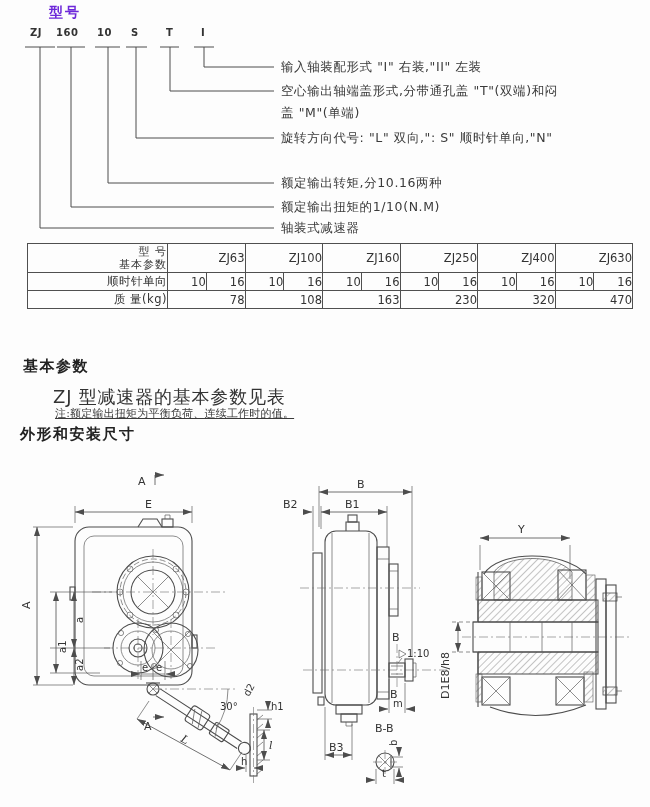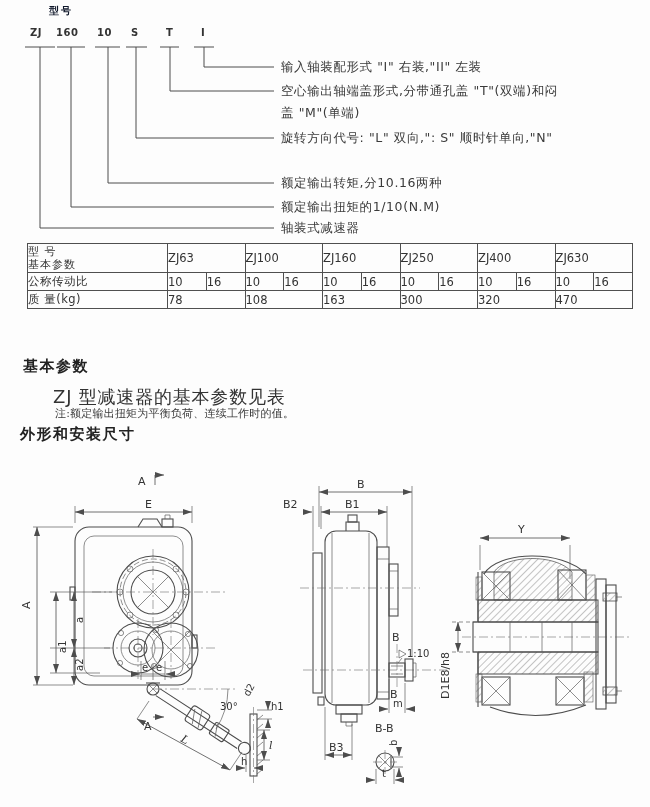--- a/index.html
+++ b/index.html
@@ -1,26 +1,26 @@
 <!DOCTYPE html>
 <html><head>
 <meta charset="utf-8">
 <style>
   html,body{margin:0;padding:0;background:#e8e8e8;}
   .page{position:relative;width:650px;height:807px;background:#fdfdfd;margin:0 auto;
         font-family:"DejaVu Sans",sans-serif;color:#3a3a3a;overflow:hidden;}
   .abs{position:absolute;}
-  .model-title{font-size:10px;font-weight:bold;color:#0f172a;letter-spacing:2px;}
+  .model-title{font-size:14px;font-weight:bold;color:#6d28d9;letter-spacing:2px;}
   .code-part{font-size:10px;font-weight:600;color:#333;letter-spacing:0.5px;}
   .callout{font-size:12.5px;line-height:22px;letter-spacing:0.6px;white-space:nowrap;color:#3a3a3a;}
   .sec-title{font-size:15px;font-weight:bold;color:#222;letter-spacing:1.5px;}
   .body-text{font-size:18px;letter-spacing:0.8px;color:#333;}
-  .note-text{font-size:11px;letter-spacing:0.2px;color:#3a3a3a;}
+  .note-text{font-size:11px;letter-spacing:0.2px;color:#3a3a3a;text-decoration:underline;}
   table.params{border-collapse:collapse;table-layout:fixed;border:1.5px solid #4a4a4a;}
-  table.params td{border:1px solid #4f4f4f;text-align:left;vertical-align:middle;
+  table.params td{border:1px solid #4f4f4f;text-align:right;vertical-align:middle;
         padding:0;font-size:11.5px;color:#333;overflow:hidden;white-space:nowrap;}
   td.rowlabel{font-size:11px;letter-spacing:0.5px;}
   .corner-top,.corner-bottom{font-size:11px;line-height:13px;letter-spacing:1px;}
   svg text{font-family:"DejaVu Sans",sans-serif;}
   .tx{font-size:11px;fill:#333;}
   .txs{font-size:10px;}
   .txi{font-style:italic;font-family:"DejaVu Serif",serif;}
   .ln{stroke:#4d4d4d;stroke-width:1.1;fill:none;}
   .tn{stroke:#5d5d5d;stroke-width:0.7;fill:none;}
   .cl{stroke:#6e6e6e;stroke-width:0.6;fill:none;stroke-dasharray:9 3 2 3;}
@@ -94,40 +94,40 @@
           <div class="corner-bottom">基本参数</div>
         </td>
         <td colspan="2">ZJ63</td>
         <td colspan="2">ZJ100</td>
         <td colspan="2">ZJ160</td>
         <td colspan="2">ZJ250</td>
         <td colspan="2">ZJ400</td>
         <td colspan="2">ZJ630</td>
       </tr>
       <tr style="height:18px">
-        <td class="rowlabel">公称传动比</td>
+        <td class="rowlabel">顺时针单向</td>
         <td>10</td>
         <td>16</td>
         <td>10</td>
         <td>16</td>
         <td>10</td>
         <td>16</td>
         <td>10</td>
         <td>16</td>
         <td>10</td>
         <td>16</td>
         <td>10</td>
         <td>16</td>
       </tr>
       <tr style="height:18px">
         <td class="rowlabel">质  量(kg)</td>
         <td colspan="2">78</td>
         <td colspan="2">108</td>
         <td colspan="2">163</td>
-        <td colspan="2">300</td>
+        <td colspan="2">230</td>
         <td colspan="2">320</td>
         <td colspan="2">470</td>
       </tr>
     </tbody>
   </table>
 
   <div class="abs sec-title" style="left:23px;top:357px">基本参数</div>
   <div class="abs body-text" style="left:53px;top:385px">ZJ 型减速器的基本参数见表</div>
   <div class="abs note-text" style="left:55px;top:406px">注:额定输出扭矩为平衡负荷、连续工作时的值。</div>
   <div class="abs sec-title" style="left:20px;top:425px">外形和安装尺寸</div>

